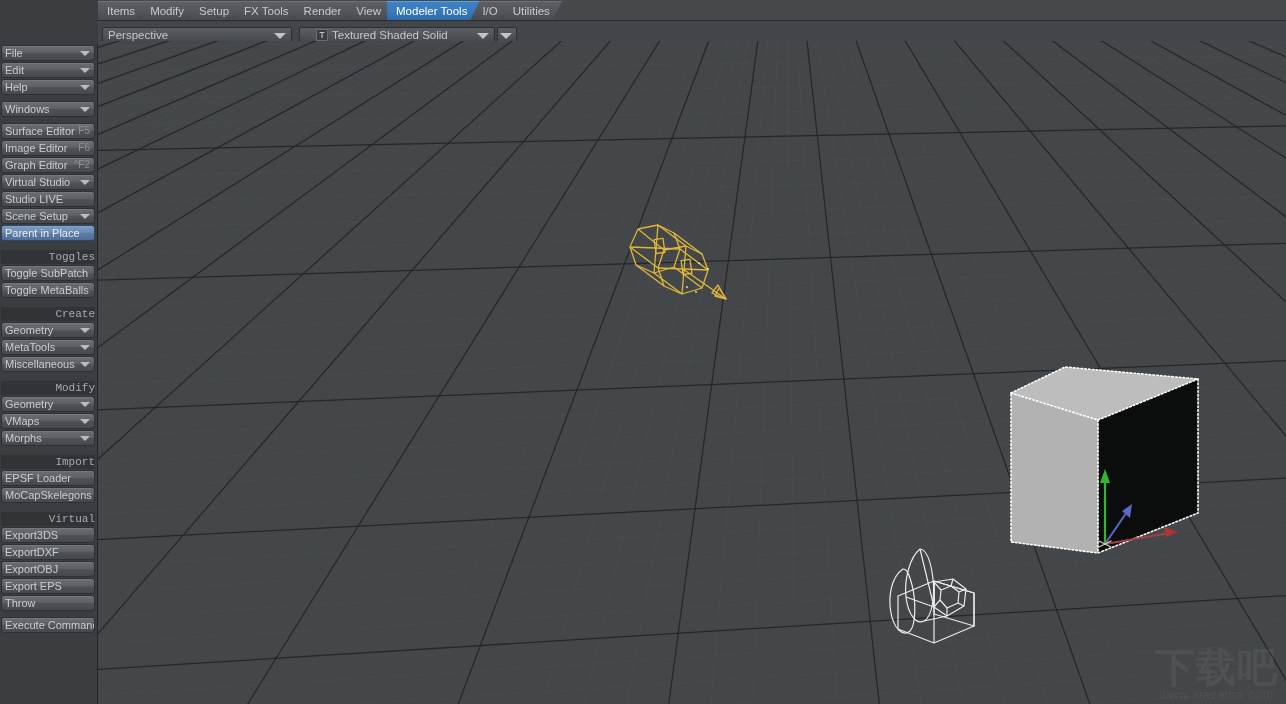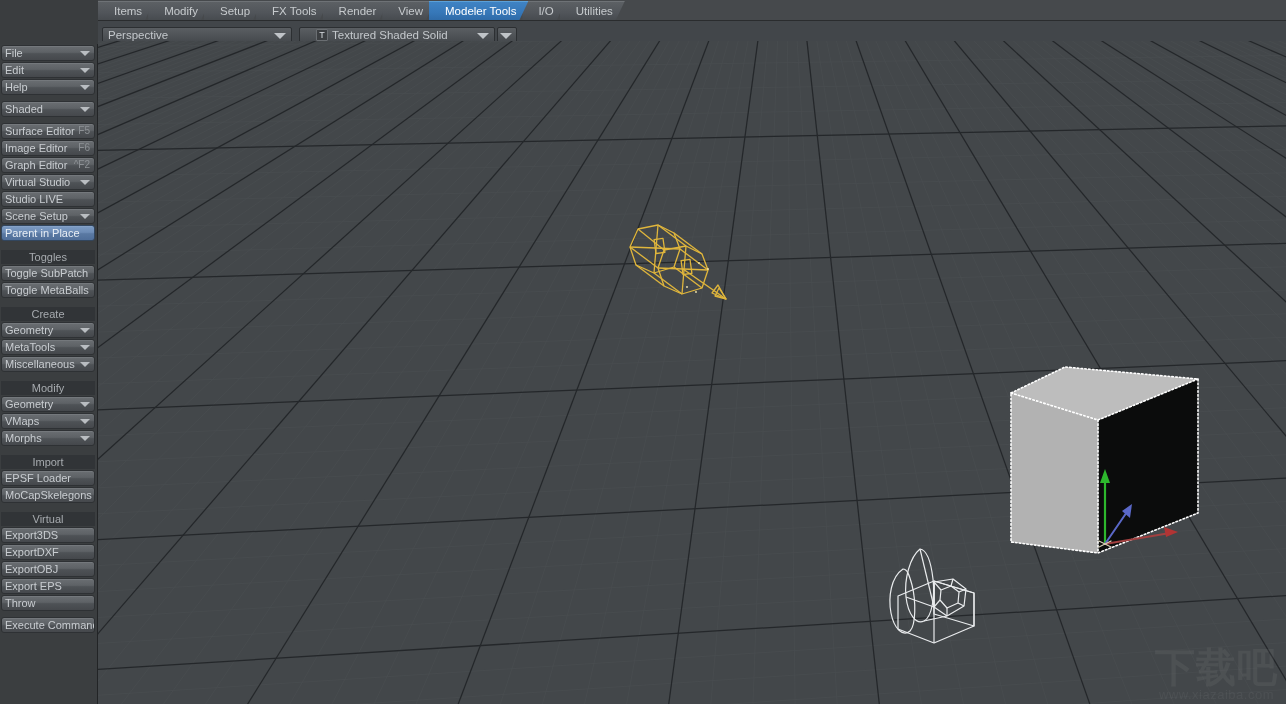--- a/index.html
+++ b/index.html
@@ -58,47 +58,48 @@
     border-top: 5px solid #b9bdc1;
   }
   .sb-btn.sel {
     background: linear-gradient(to bottom, #7d9cc4 0%, #6d8cb6 45%, #5a79a3 55%, #4f6e99 100%);
     color: #e8eef5;
     border-color: #32465e;
   }
   .sb-head {
     height: 14px;
     line-height: 14px;
-    text-align: center;
+    text-align: right;
     color: #a7abaf;
     font-size: 11px;
     margin: 1px 2px 1px 1px;
     background: #313437;
     cursor: default;
+    font-family: Liberation Mono, monospace;
   }
   .sb-gap { height: 7px; }
   .sb-gap-sm { height: 4px; }
 
   
   #tabbar {
     position: absolute;
     left: 98px; top: 0;
     width: 1188px; height: 21px;
     background: #46494c;
     border-bottom: 1px solid #2a2c2e;
     box-sizing: border-box;
     overflow: hidden;
   }
   .tab {
     position: relative;
     float: left;
     height: 19px;
     line-height: 19px;
     margin-top: 1px;
-    padding: 0 12px 0 16px;
+    padding: 0 12px 0 9px;
     color: #c6cacd;
     font-size: 11.5px;
     background: linear-gradient(to bottom, #5c6064 0%, #51555a 60%, #474b4f 100%);
     border-top: 1px solid #6e7276;
     box-sizing: border-box;
     cursor: default;
     -webkit-clip-path: polygon(0 0, 100% 0, calc(100% - 9px) 100%, 0 100%);
     clip-path: polygon(0 0, 100% 0, calc(100% - 9px) 100%, 0 100%);
     margin-right: -6px;
   }
@@ -189,21 +190,21 @@
 </head>
 <body>
 
 <div id="app">
 
   <div id="sidebar">
       <div class="sb-btn"><span class="lbl">File</span><span class="caret"></span></div>
       <div class="sb-btn"><span class="lbl">Edit</span><span class="caret"></span></div>
       <div class="sb-btn"><span class="lbl">Help</span><span class="caret"></span></div>
       <div class="sb-gap-sm"></div>
-      <div class="sb-btn"><span class="lbl">Shaded</span><span class="caret"></span></div>
+      <div class="sb-btn"><span class="lbl">Windows</span><span class="caret"></span></div>
       <div class="sb-gap-sm"></div>
       <div class="sb-btn"><span class="lbl">Surface Editor</span><span class="hot">F5</span></div>
       <div class="sb-btn"><span class="lbl">Image Editor</span><span class="hot">F6</span></div>
       <div class="sb-btn"><span class="lbl">Graph Editor</span><span class="hot">^F2</span></div>
       <div class="sb-btn"><span class="lbl">Virtual Studio</span><span class="caret"></span></div>
       <div class="sb-btn"><span class="lbl">Studio LIVE</span></div>
       <div class="sb-btn"><span class="lbl">Scene Setup</span><span class="caret"></span></div>
       <div class="sb-btn sel"><span class="lbl">Parent in Place</span></div>
       <div class="sb-gap"></div>
       <div class="sb-head">Toggles</div>

